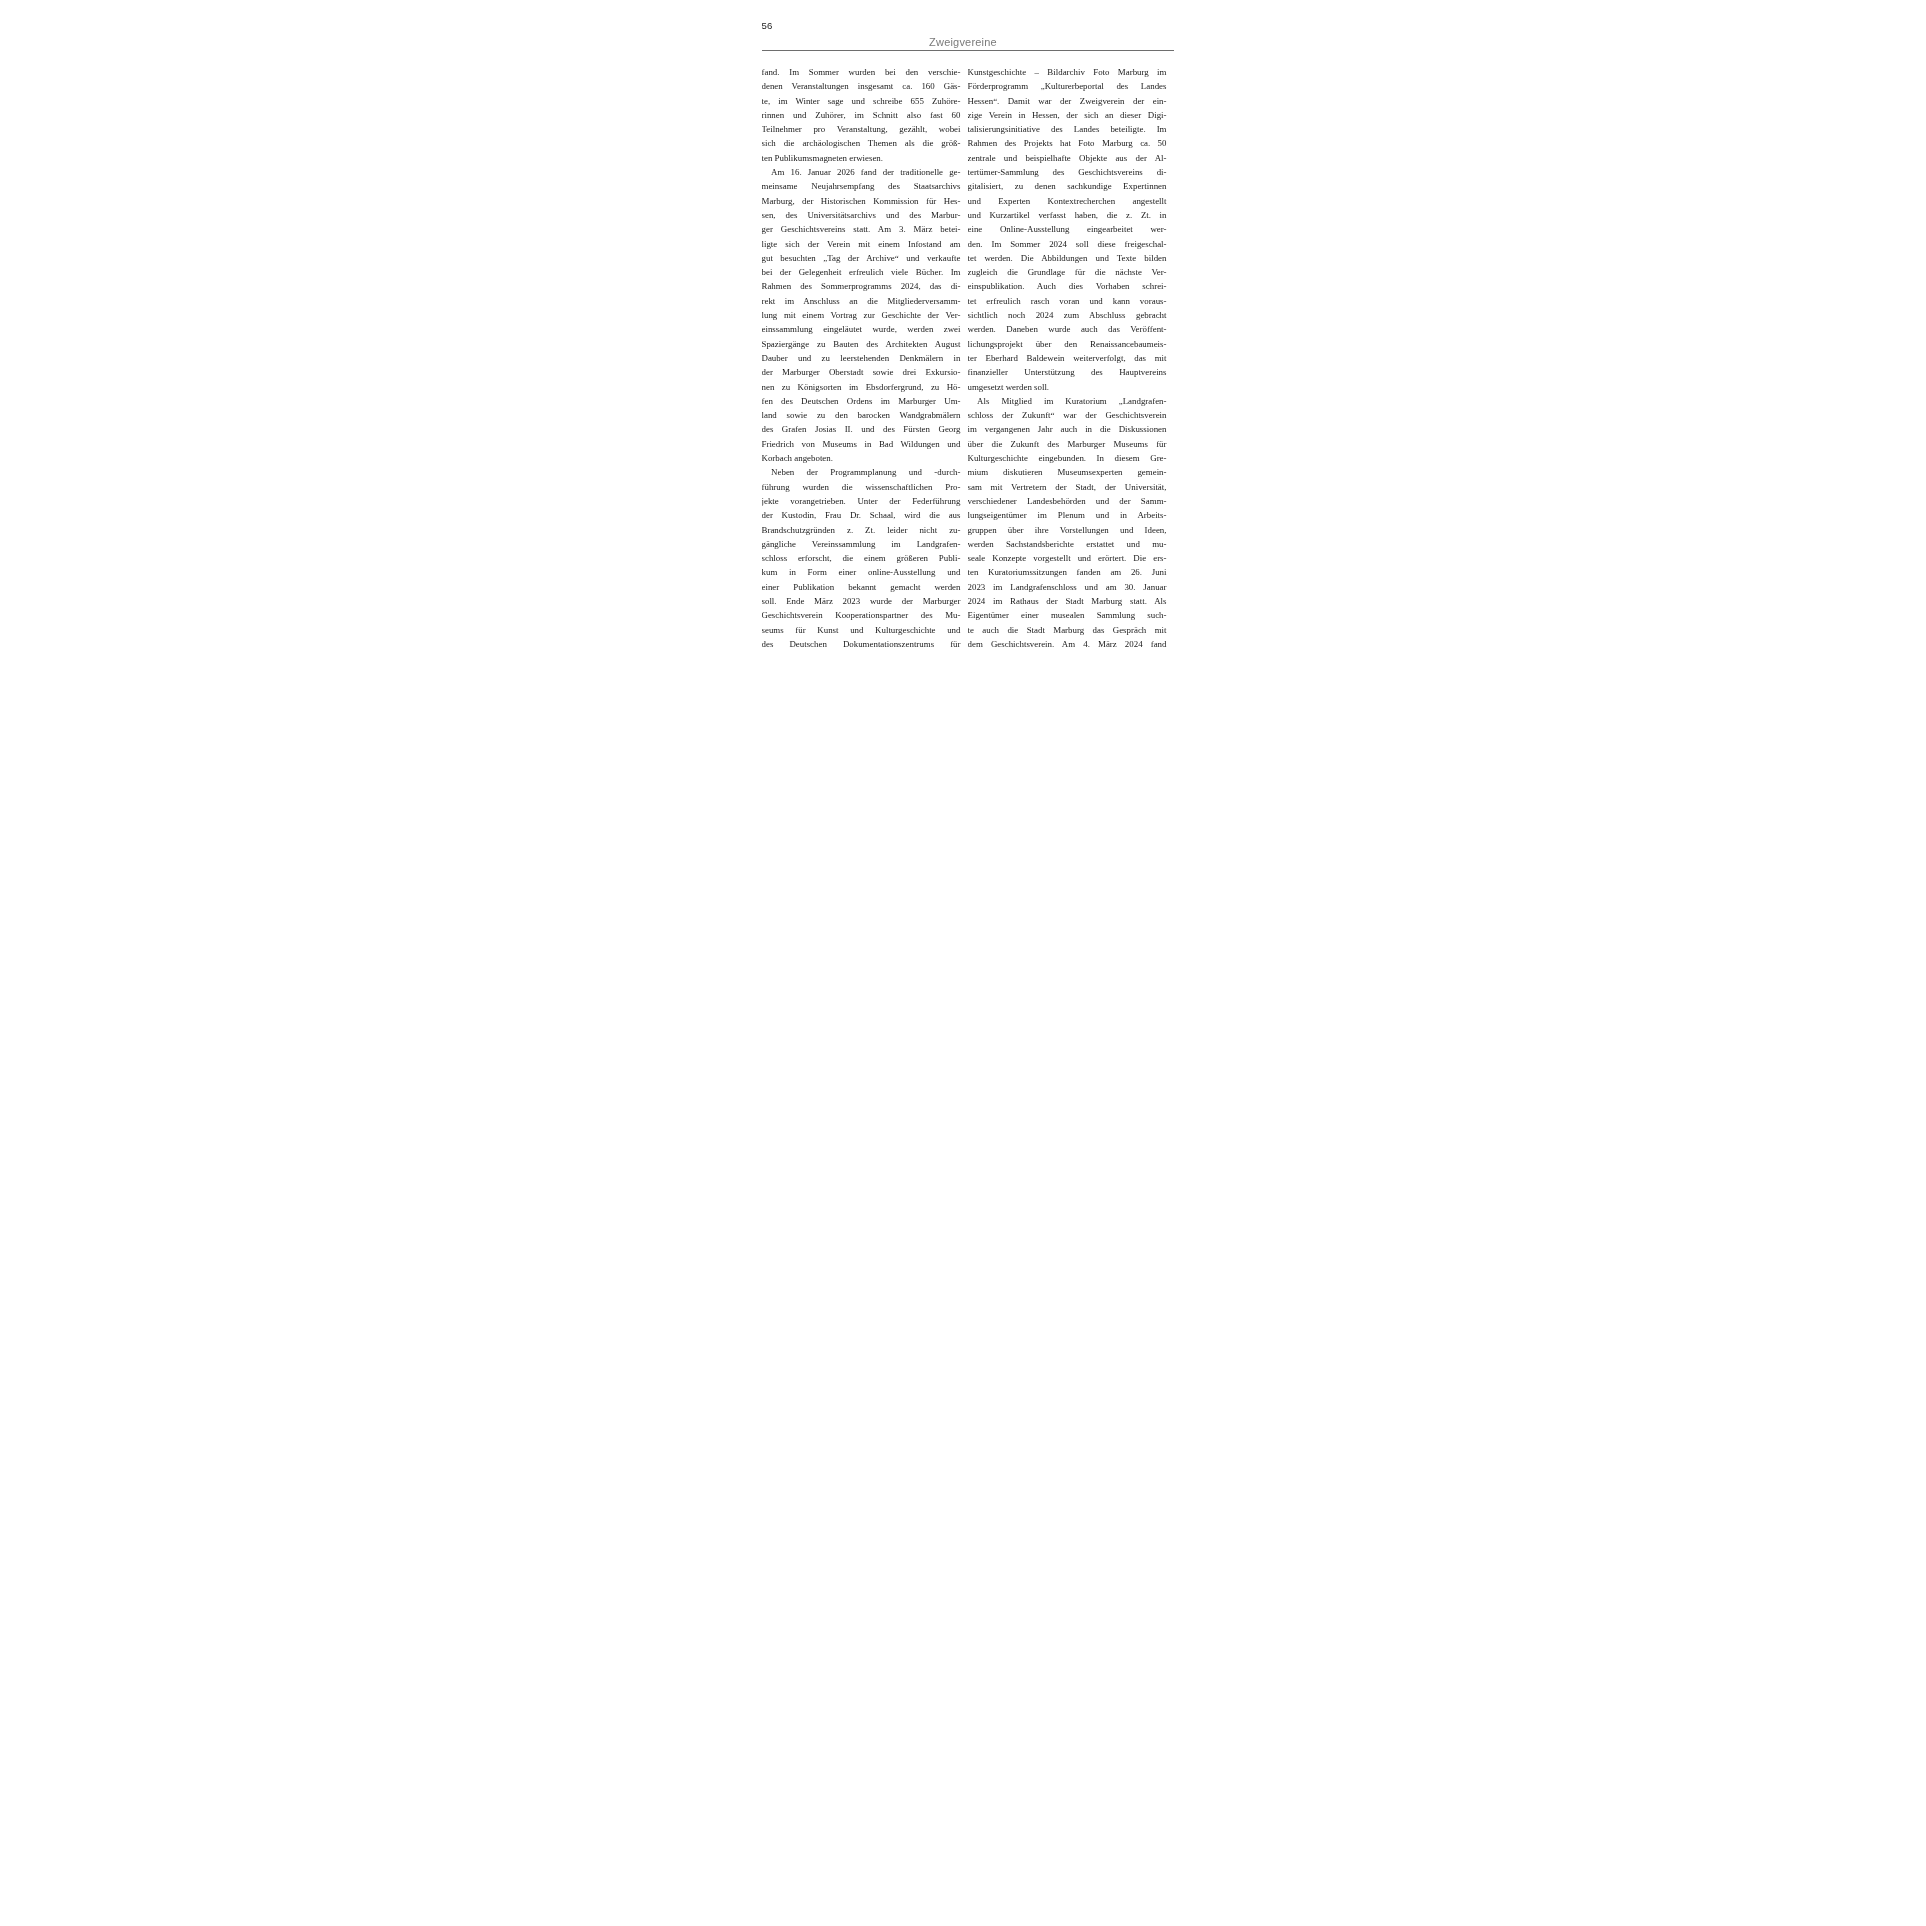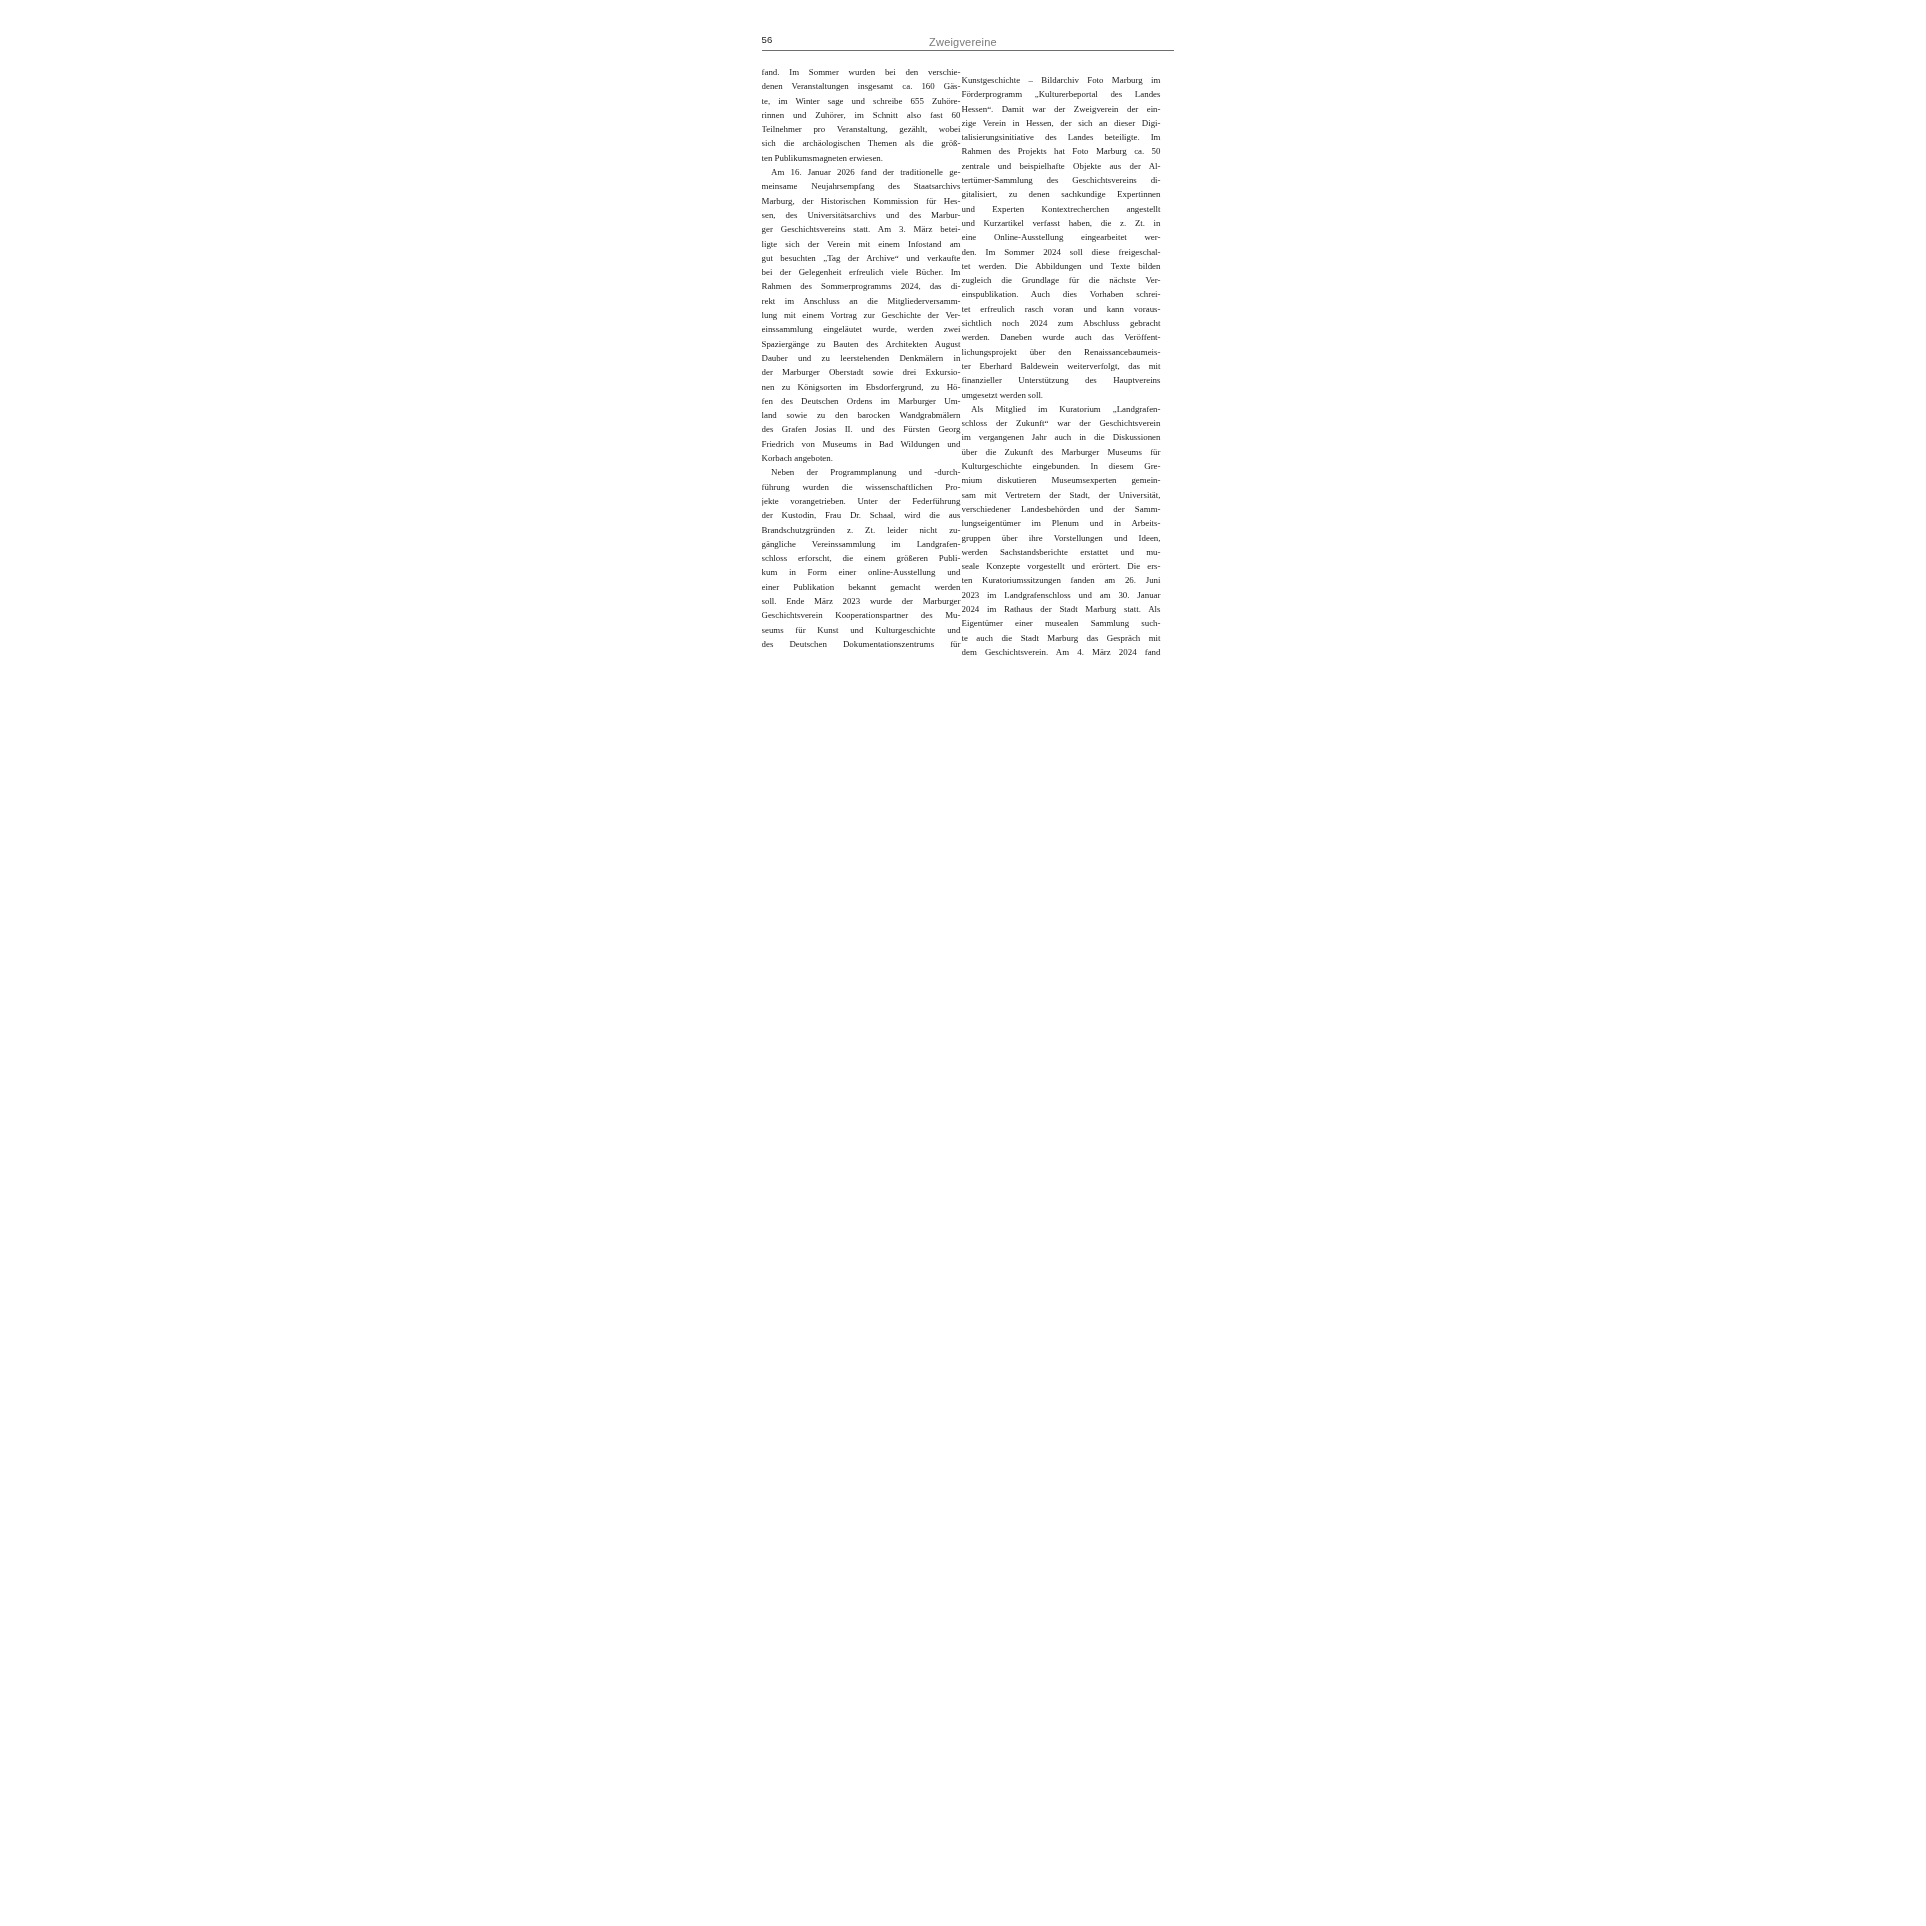--- a/index.html
+++ b/index.html
@@ -13,21 +13,21 @@
     width: 491px;
     height: 693px;
     margin: 0 auto;
     background: #ffffff;
     overflow: hidden;
     font-family: "Liberation Serif", serif;
   }
   .pagenum {
     position: absolute;
     left: 44px;
-    top: 35px;
+    top: 21px;
     font-family: "Liberation Sans", sans-serif;
     font-size: 9.6px;
     line-height: 1;
     color: #1e1e1e;
     letter-spacing: 0.2px;
   }
   .running-title {
     position: absolute;
     left: 0;
     right: 0;
@@ -47,21 +47,21 @@
     height: 1.2px;
     background: #6e6e6e;
   }
   .col {
     position: absolute;
     top: 65px;
     width: 199px;
     color: #1a1a1a;
   }
   .col-left  { left: 44px; }
-  .col-right { left: 244px; margin-top: 8px; }
+  .col-right { left: 250px; }
   .line {
     font-size: 8.9px;
     line-height: 14.3px;
     height: 14.3px;
     overflow: hidden;
     text-align: justify;
     text-align-last: justify;
     white-space: normal;
   }
   .line.indent   { text-indent: 9.6px; }

